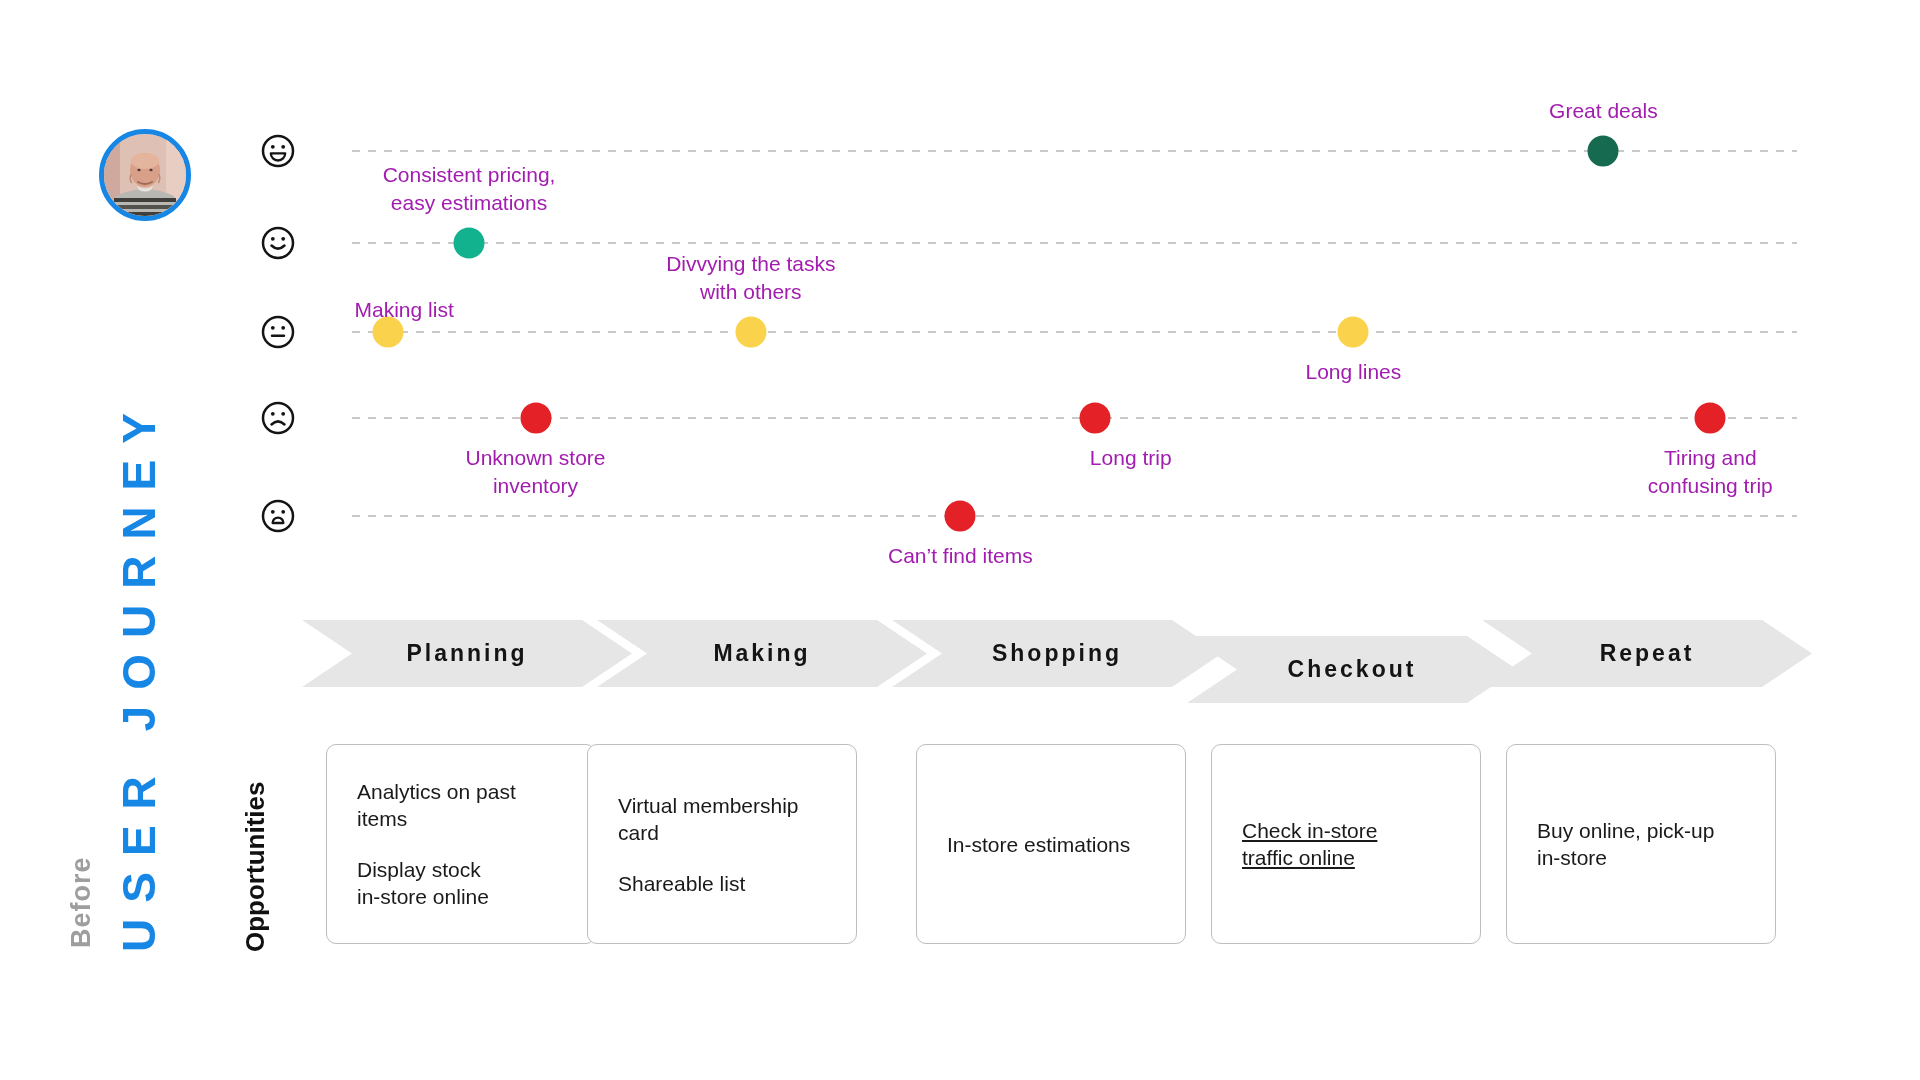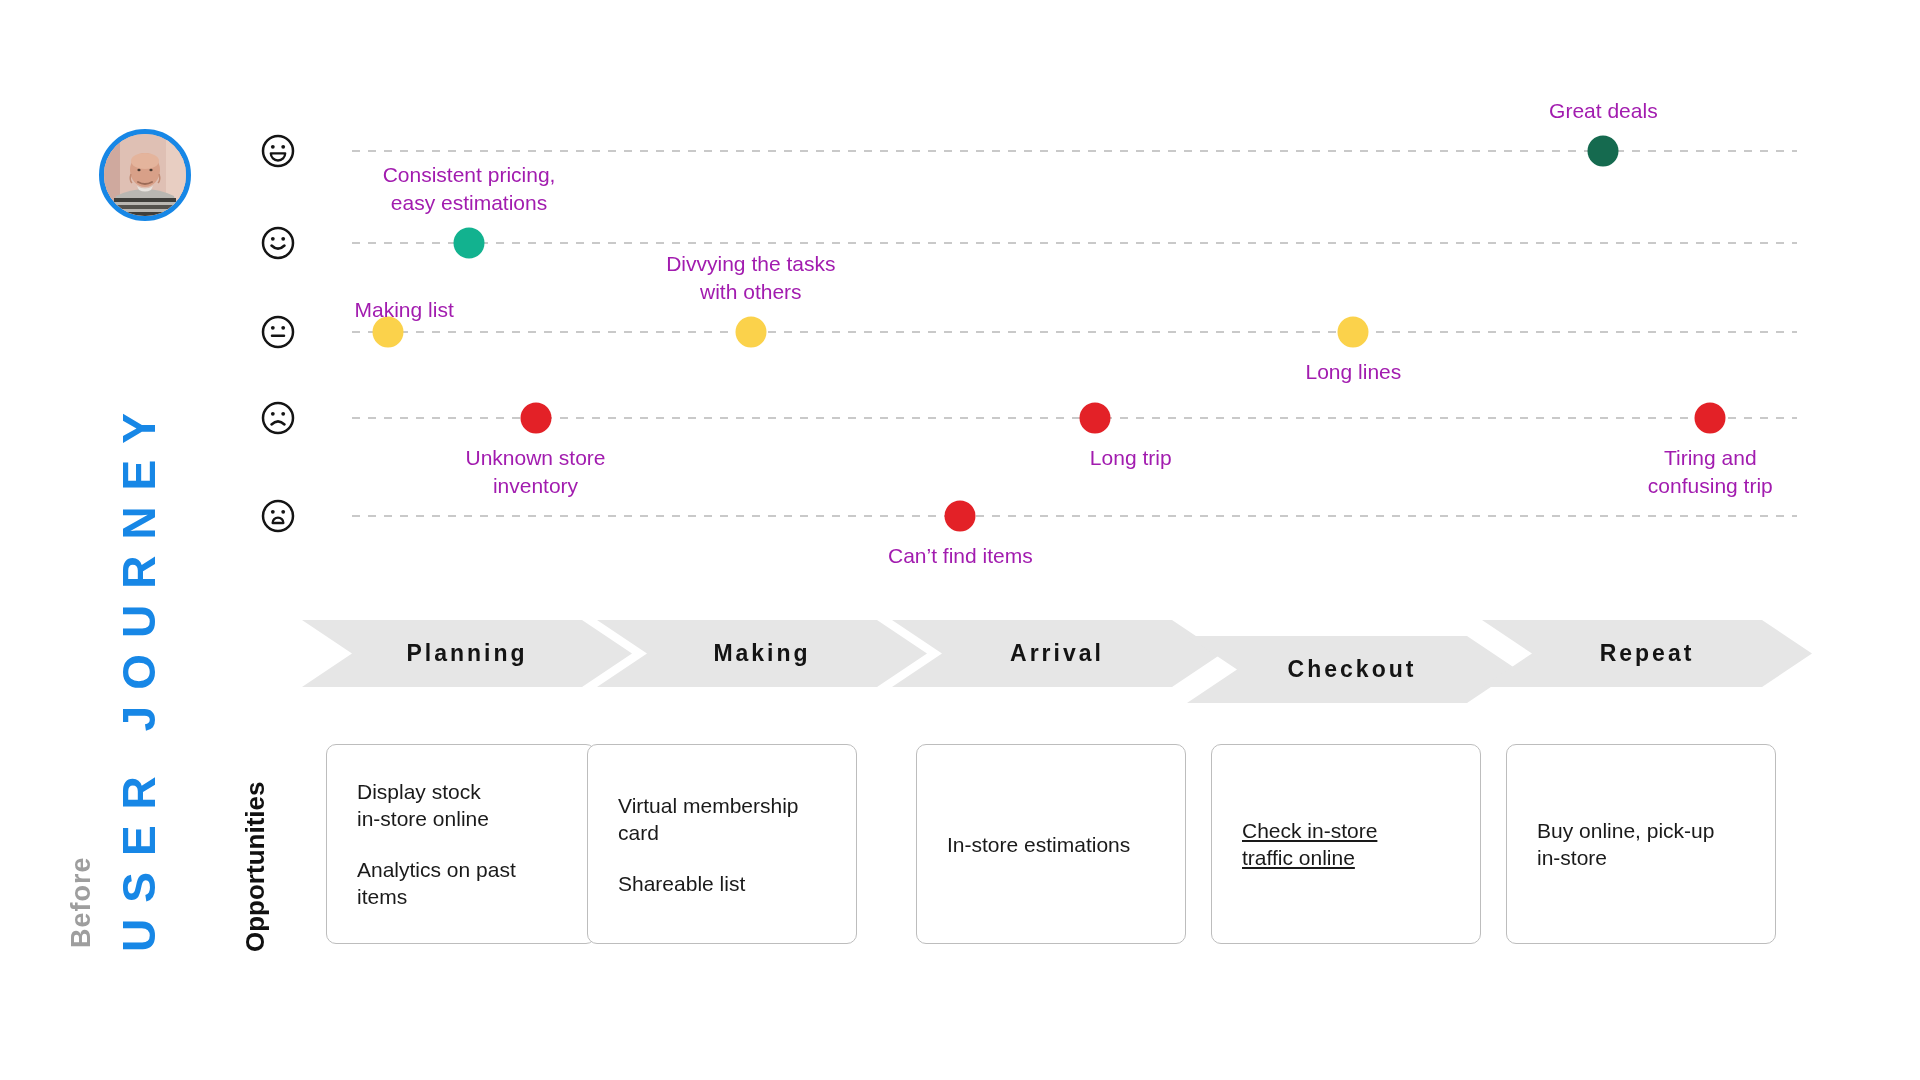--- a/index.html
+++ b/index.html
@@ -136,34 +136,34 @@
     </div>
 
   <div id="stages">
       <div class="stage-arrow" style="left: 302px;">
         <span>Planning</span>
       </div>
       <div class="stage-arrow" style="left: 597px;">
         <span>Making</span>
       </div>
       <div class="stage-arrow" style="left: 892px;">
-        <span>Arrival</span>
+        <span>Shopping</span>
       </div>
       <div class="stage-arrow" style="left: 1187px; margin-top: 16px;">
         <span>Checkout</span>
       </div>
       <div class="stage-arrow" style="left: 1482px;">
         <span>Repeat</span>
       </div>
     </div>
 
   <div id="cards">
       <div class="opp-card" style="left: 326px;">
+        <p>Analytics on past<br>items</p>
         <p>Display stock<br>in-store online</p>
-        <p>Analytics on past<br>items</p>
       </div>
       <div class="opp-card" style="left: 587px;">
         <p>Virtual membership<br>card</p>
         <p>Shareable list</p>
       </div>
       <div class="opp-card" style="left: 916px;">
         <p>In-store estimations</p>
       </div>
       <div class="opp-card" style="left: 1211px; text-decoration: underline;">
         <p>Check in-store<br>traffic online</p>

